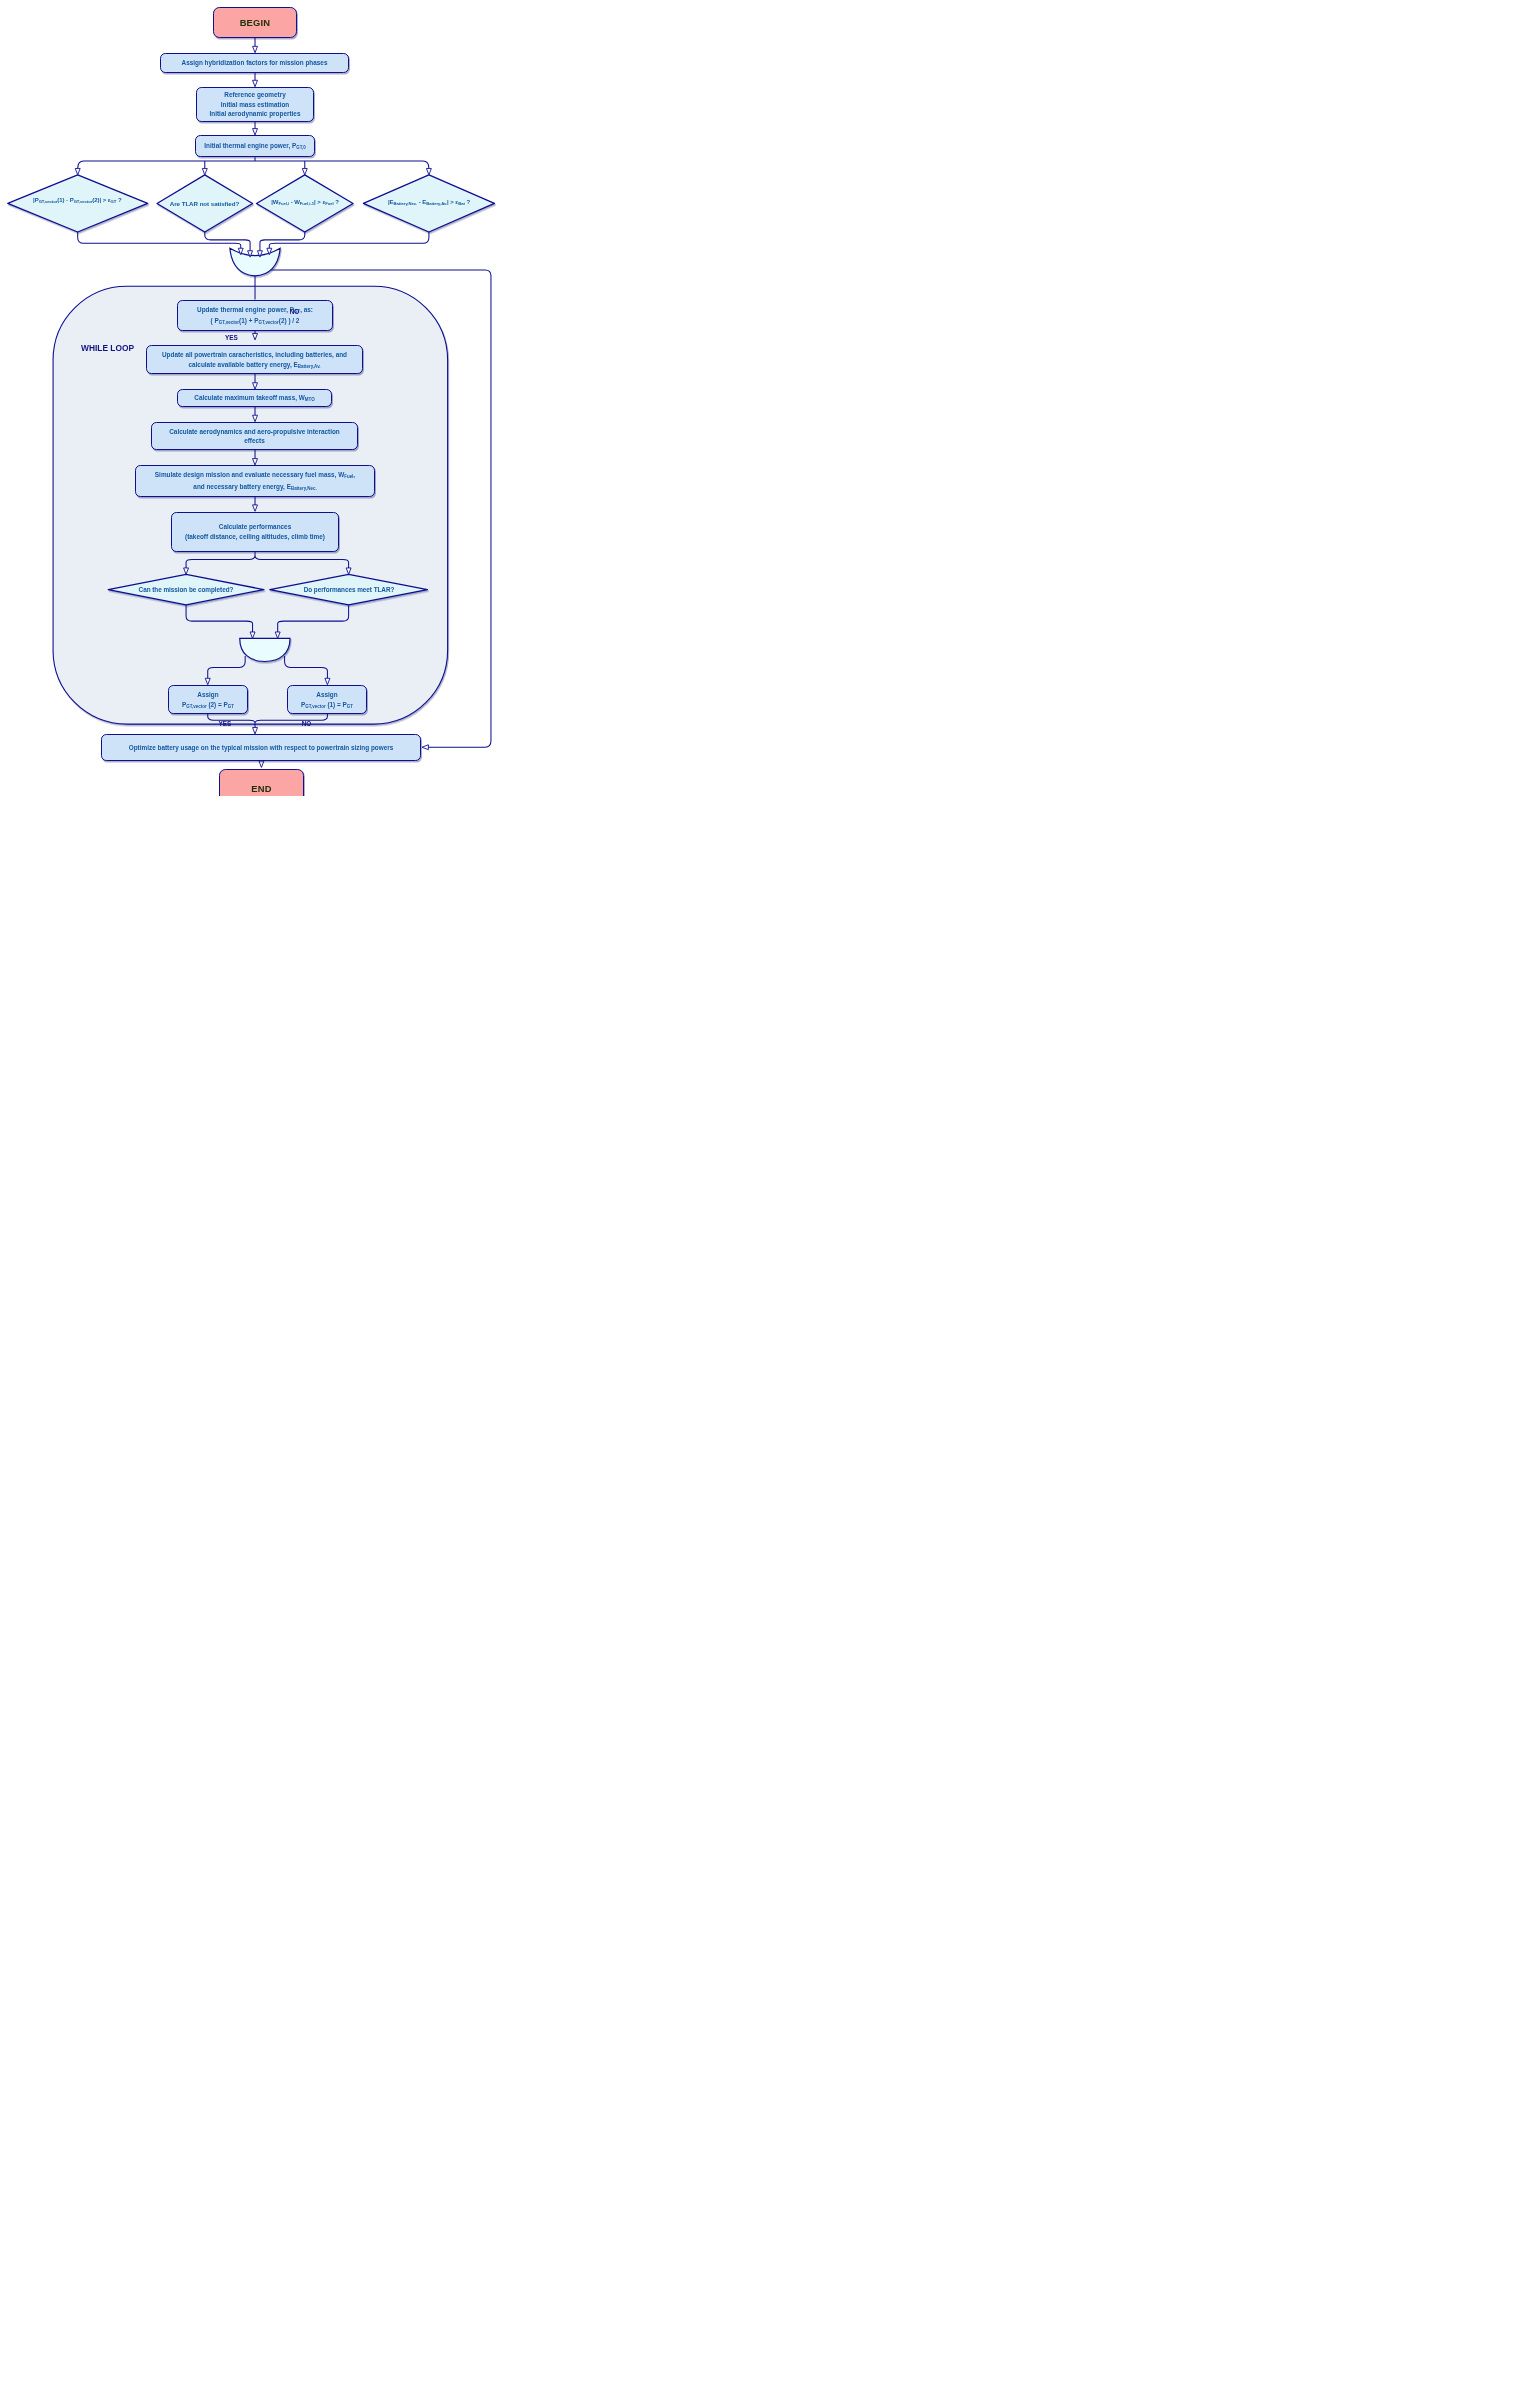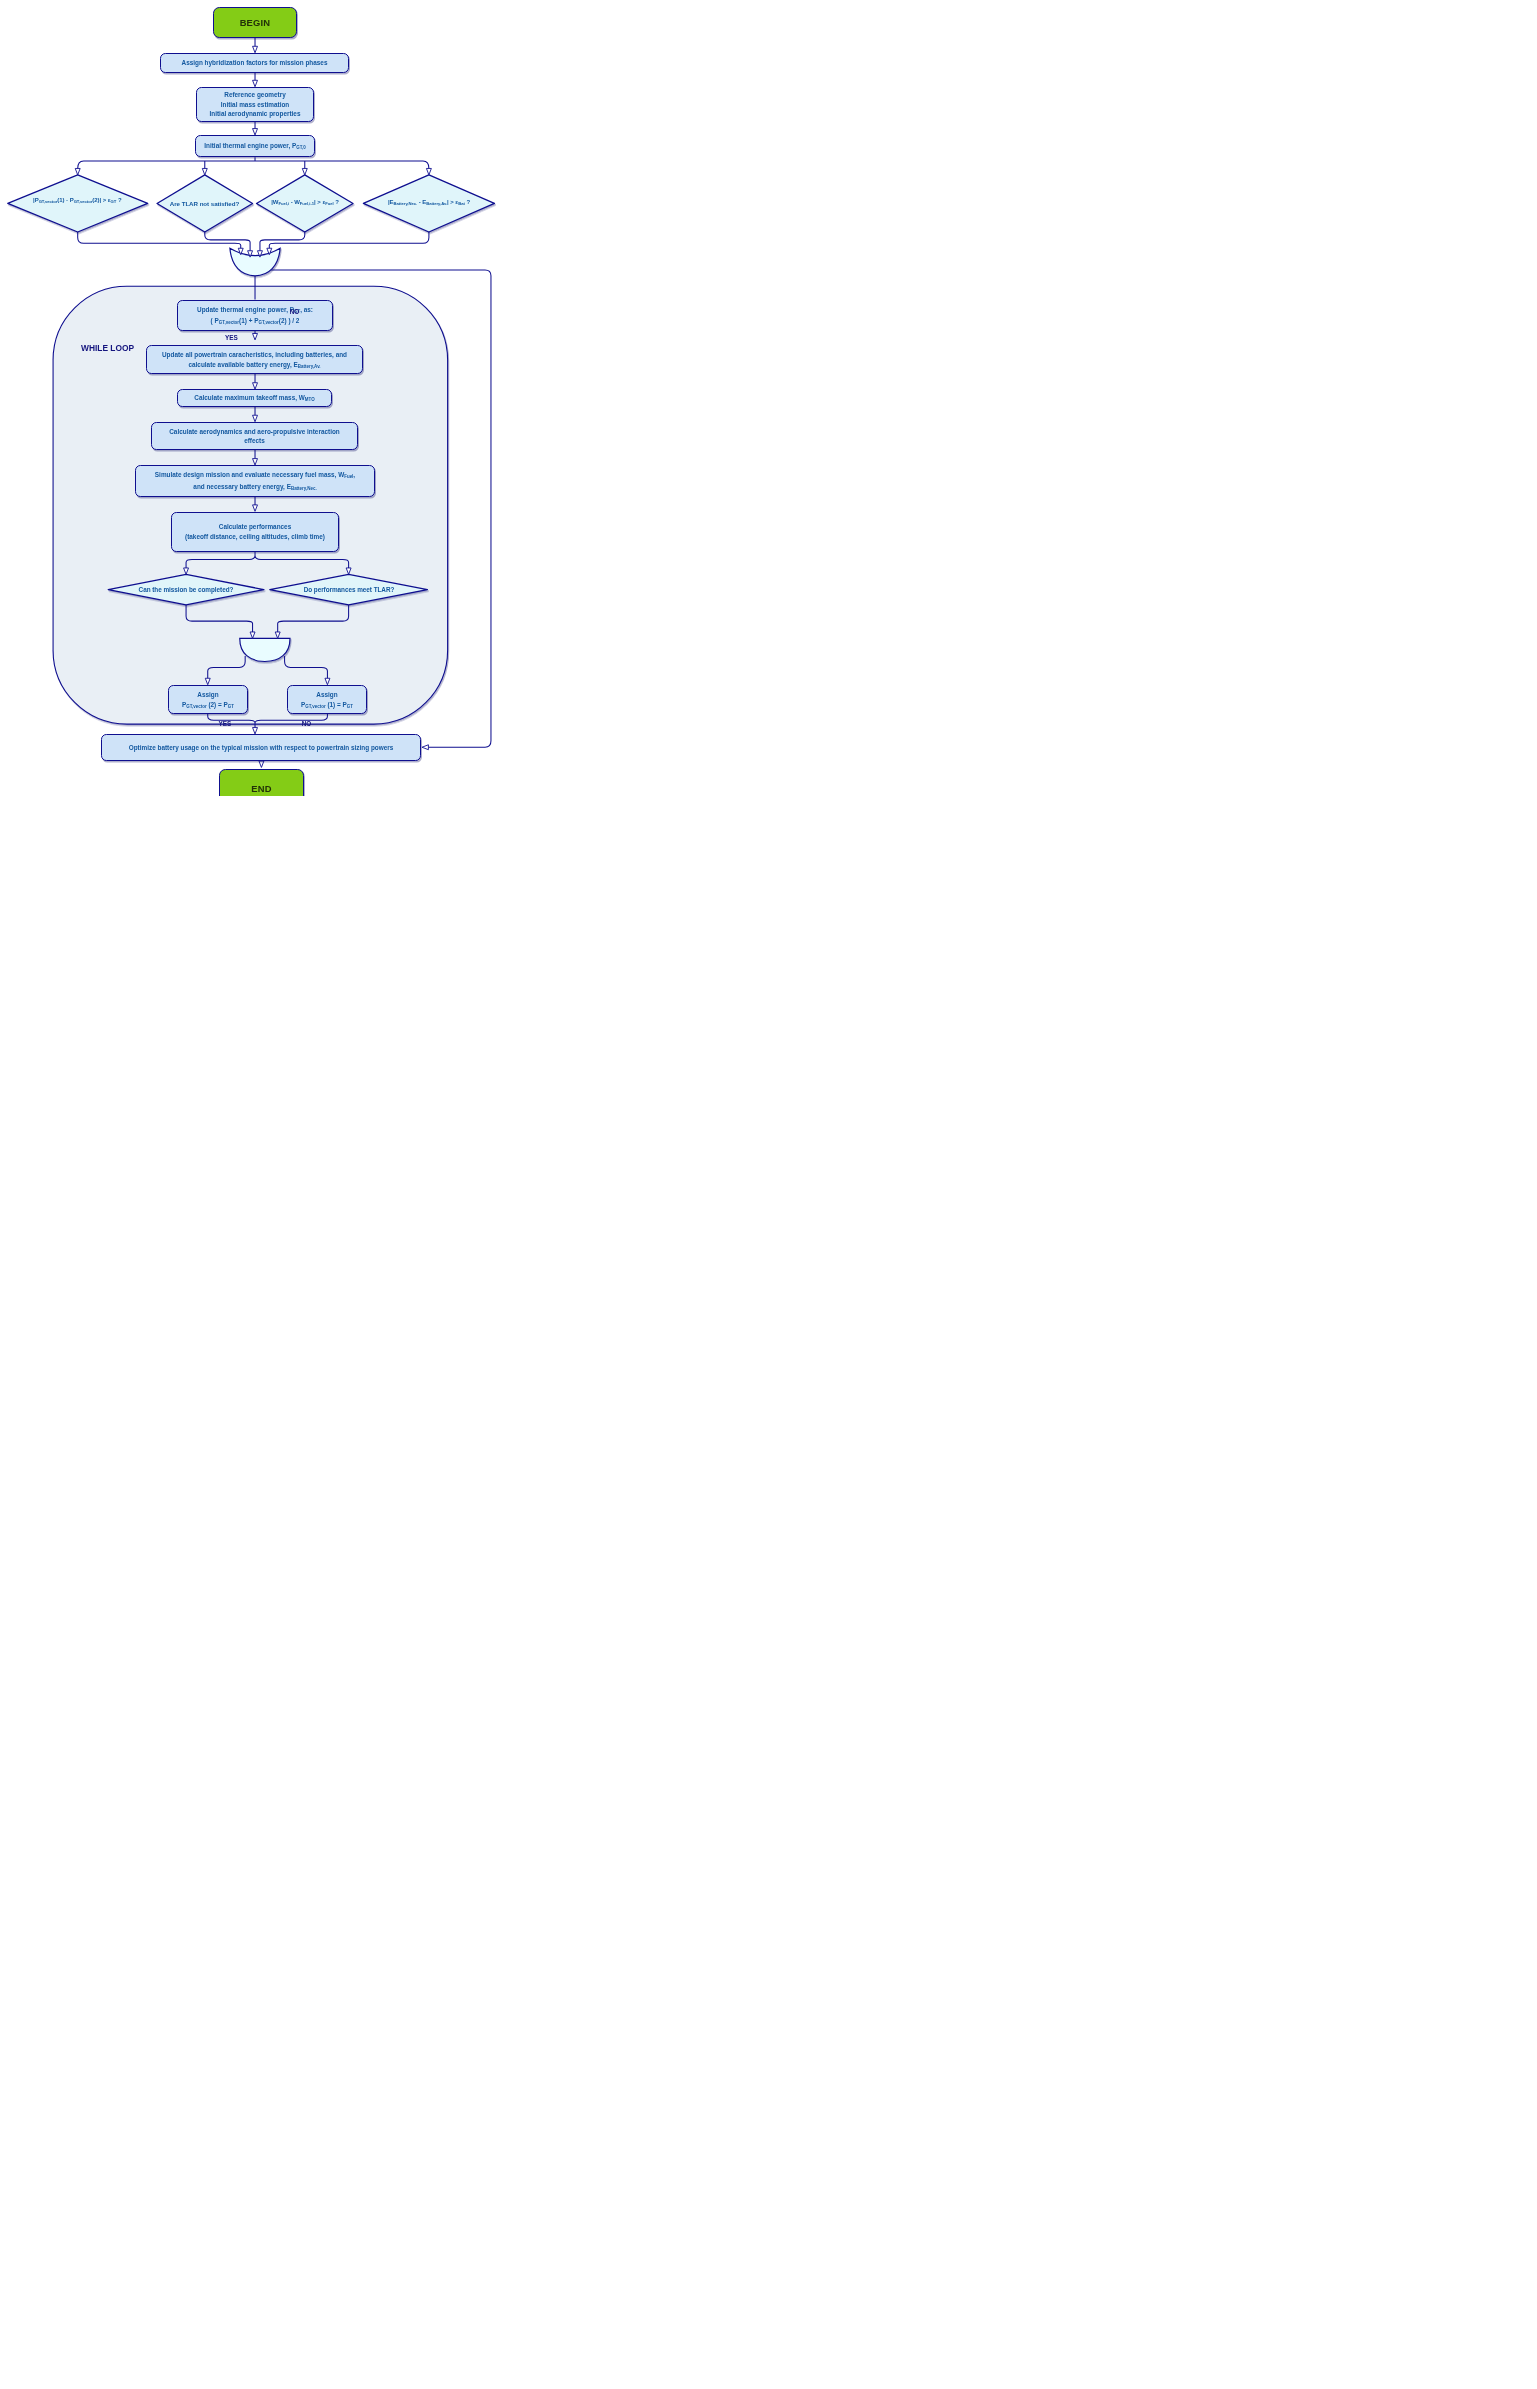--- a/index.html
+++ b/index.html
@@ -20,21 +20,21 @@
     border-radius:5.4px;
     background:#cfe3f8;
     color:#1459a0;
     font-weight:bold;
     text-align:center;
     line-height:1.45;
     box-shadow:1px 1.5px 0 rgba(26,26,110,0.35);
     z-index:3;
   }
   .node.terminal{
-    background:#84cc16;
+    background:#fca5a5;
     color:#223208;
     border-radius:6.4px;
     font-size:9.4px;
     letter-spacing:0.2px;
   }
   .dtext{
     position:absolute;
     color:#1459a0;
     font-weight:bold;
     text-align:center;

